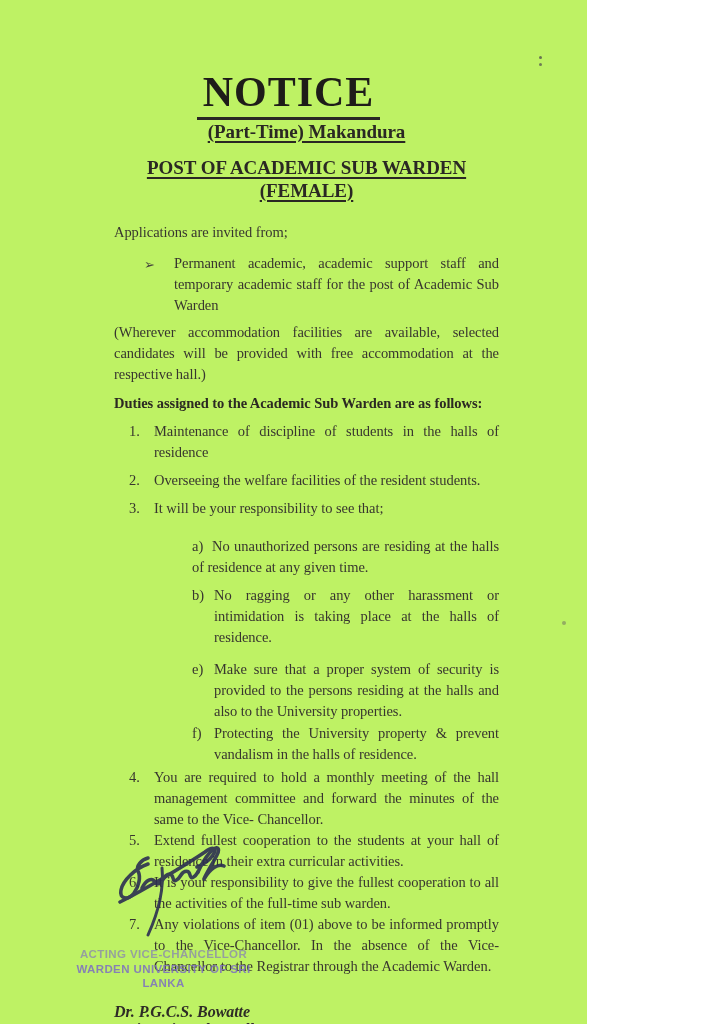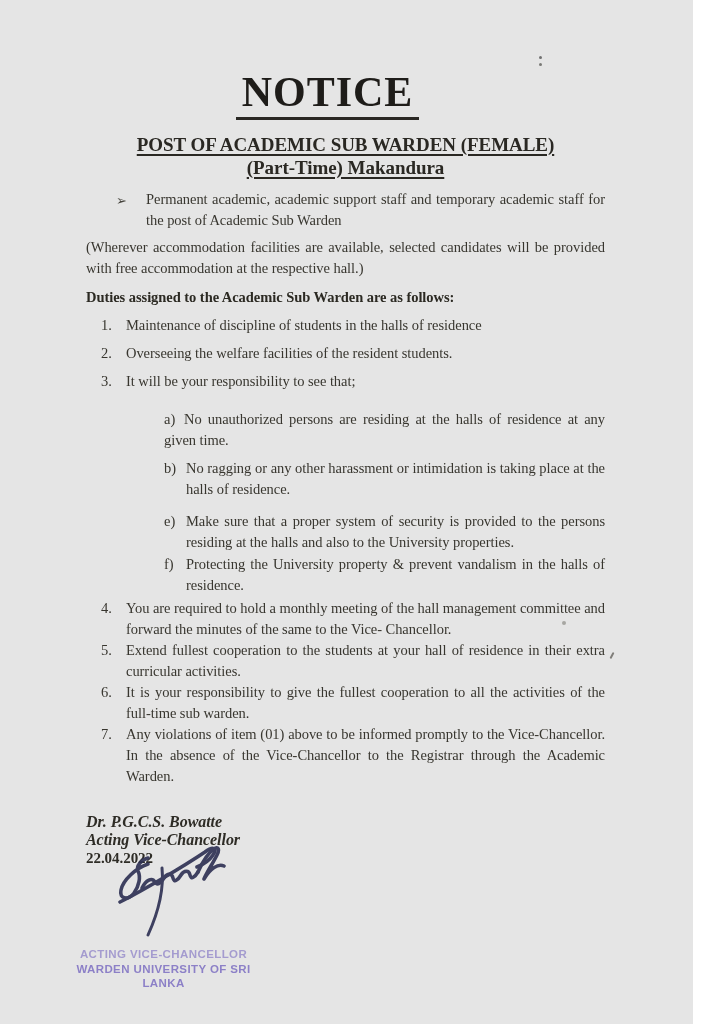--- a/index.html
+++ b/index.html
@@ -1,24 +1,24 @@
 <!DOCTYPE html>
 <html><head>
 <meta charset="utf-8">
 <style>
   html,body{margin:0;padding:0;background:#ffffff;}
   .page{
     position:relative;
-    width:693px;height:1024px;
-    background:#e5e5e5;
+    width:587px;height:1024px;
+    background:#bef264;
     overflow:hidden;
     font-family:"Liberation Serif","DejaVu Serif",serif;
     color:#38362f;
     box-sizing:border-box;
-    padding:60px 88px 0 86px;
+    padding:60px 88px 0 114px;
     font-size:14.5px;
     line-height:21px;
     letter-spacing:-0.05px;
   }
   
   .title-wrap{text-align:center;margin:10px 0 0 0;transform:translateX(-18px);}
   .title-text{
     display:inline-block;
     font-size:42px;line-height:1.06;
     font-weight:bold;color:#1e1c19;
@@ -106,23 +106,24 @@
 <div class="page">
 
   <span class="speck-top"></span>
   <span class="speck-dot"></span>
   <span class="speck-mid"></span>
 
   <div class="title-wrap">
     <span class="title-text">NOTICE</span>
   </div>
 
+  <div class="subtitle">(Part-Time) Makandura</div>
   <div class="subtitle first">POST OF ACADEMIC SUB WARDEN (FEMALE)</div>
-  <div class="subtitle">(Part-Time) Makandura</div>
-
+
+  <p class="intro">Applications are invited from;</p>
 
   <div class="bullet-row">
     <span class="bullet-marker">➢</span>
     <div class="bullet-text">Permanent academic, academic support staff and temporary academic staff for the post of Academic Sub Warden</div>
   </div>
 
   <p class="note">(Wherever accommodation facilities are available, selected candidates will be provided with free accommodation at the respective hall.)</p>
 
   <p class="duties-heading">Duties assigned to the Academic Sub Warden are as follows:</p>
 

